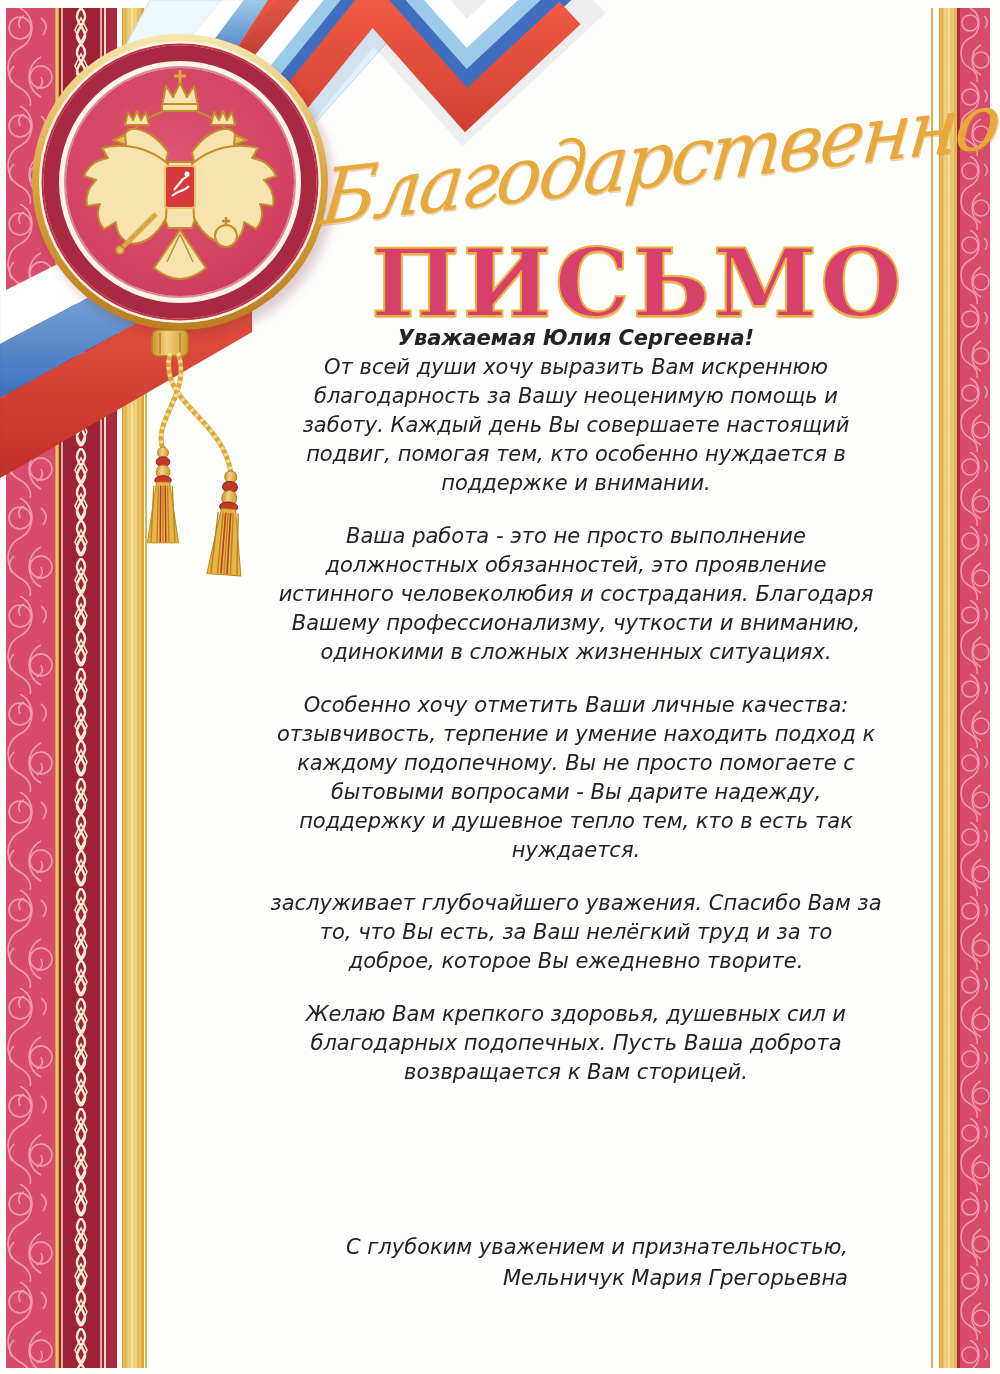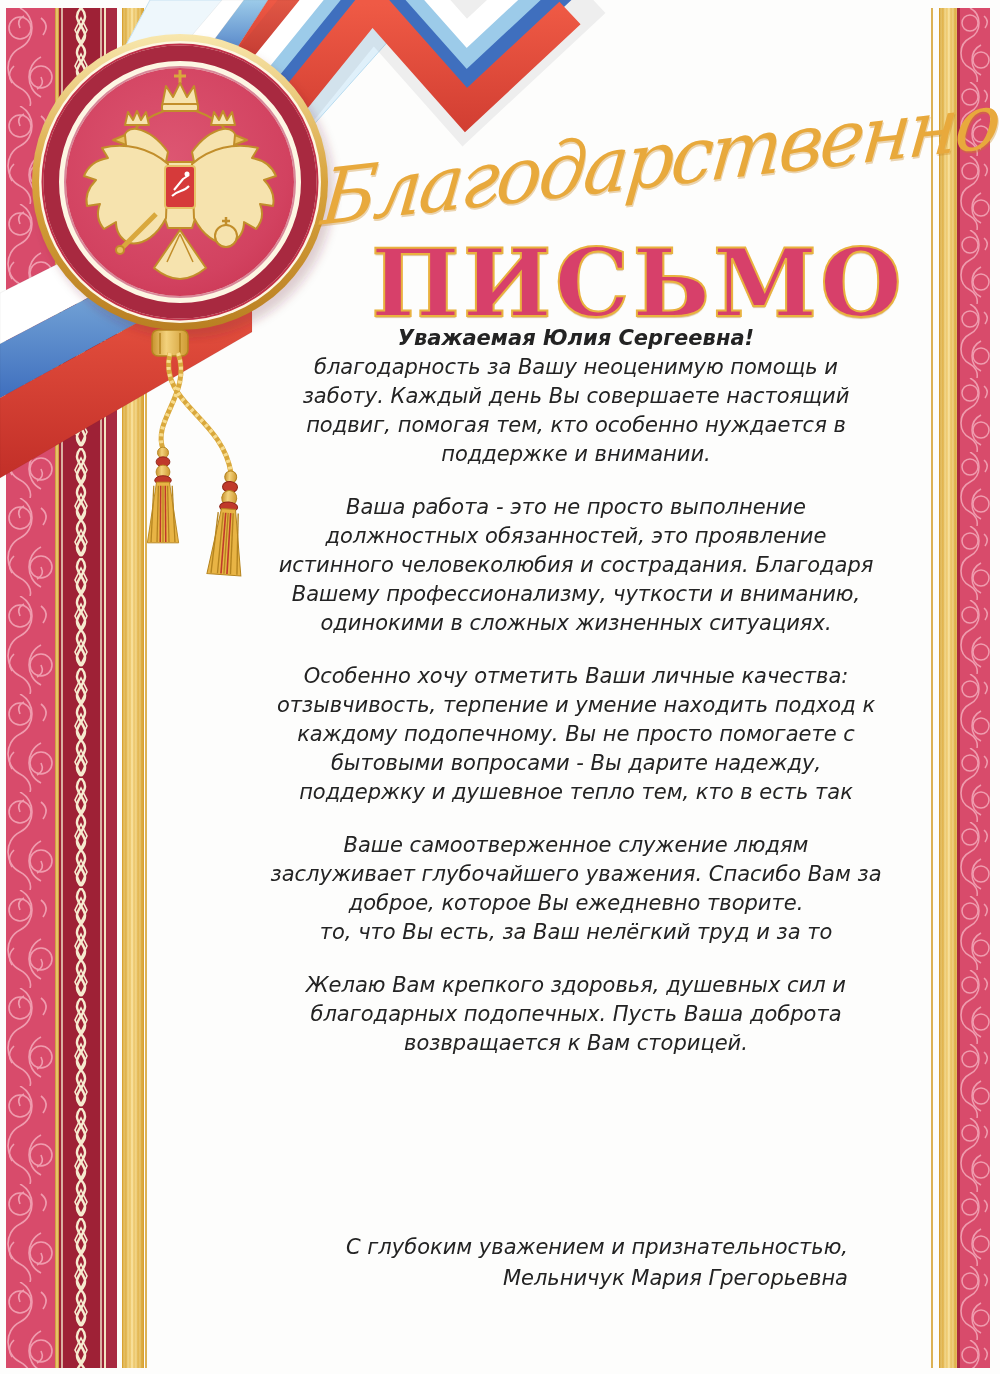--- a/index.html
+++ b/index.html
@@ -253,44 +253,45 @@
     <use href="#tassel" x="0" y="0" transform="translate(33,124) scale(0.92)"></use>
     <use href="#tassel" x="0" y="0" transform="translate(101,148) rotate(4)"></use>
   </svg>
 
   <div class="title-script">Благодарственное</div>
   <div class="title-main">ПИСЬМО</div>
 
   <div class="letter-body">
     <div class="greeting">Уважаемая Юлия Сергеевна!</div>
     <div class="para">
+      <div>От всей души хочу выразить Вам искреннюю</div>
       <div>благодарность за Вашу неоценимую помощь и</div>
       <div>заботу. Каждый день Вы совершаете настоящий</div>
       <div>подвиг, помогая тем, кто особенно нуждается в</div>
       <div>поддержке и внимании.</div>
     </div>
     <div class="para">
       <div>Ваша работа - это не просто выполнение</div>
       <div>должностных обязанностей, это проявление</div>
       <div>истинного человеколюбия и сострадания. Благодаря</div>
       <div>Вашему профессионализму, чуткости и вниманию,</div>
       <div>одинокими в сложных жизненных ситуациях.</div>
     </div>
     <div class="para">
       <div>Особенно хочу отметить Ваши личные качества:</div>
       <div>отзывчивость, терпение и умение находить подход к</div>
       <div>каждому подопечному. Вы не просто помогаете с</div>
       <div>бытовыми вопросами - Вы дарите надежду,</div>
       <div>поддержку и душевное тепло тем, кто в есть так</div>
-    </div>
-    <div class="para">
-      <div>Ваше самоотверженное служение людям</div>
+      <div>нуждается.</div>
+    </div>
+    <div class="para">
       <div>заслуживает глубочайшего уважения. Спасибо Вам за</div>
+      <div>то, что Вы есть, за Ваш нелёгкий труд и за то</div>
       <div>доброе, которое Вы ежедневно творите.</div>
-      <div>то, что Вы есть, за Ваш нелёгкий труд и за то</div>
     </div>
     <div class="para">
       <div>Желаю Вам крепкого здоровья, душевных сил и</div>
       <div>благодарных подопечных. Пусть Ваша доброта</div>
       <div>возвращается к Вам сторицей.</div>
     </div>
   </div>
 
   <div class="signature">
     <div>С глубоким уважением и признательностью,</div>

